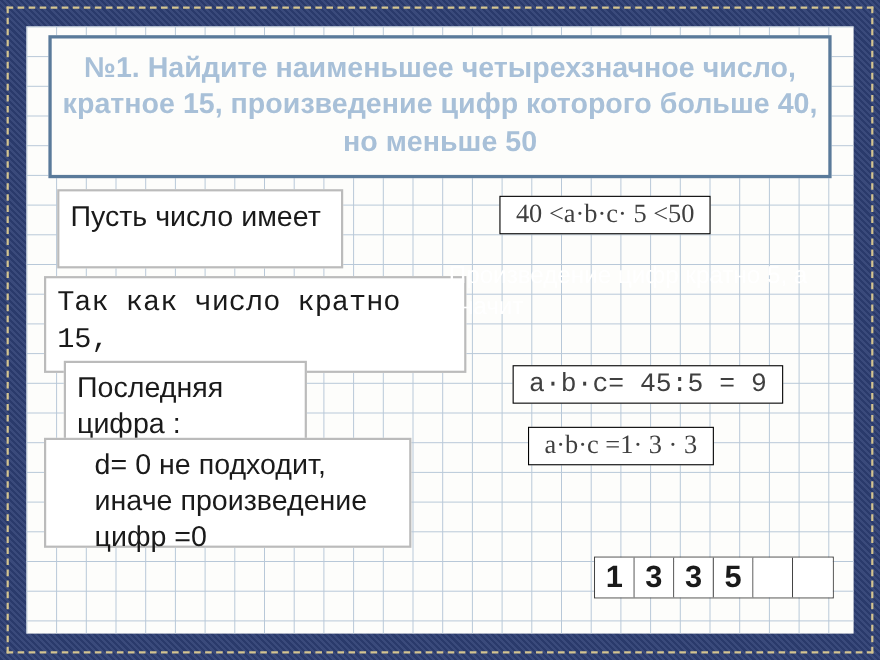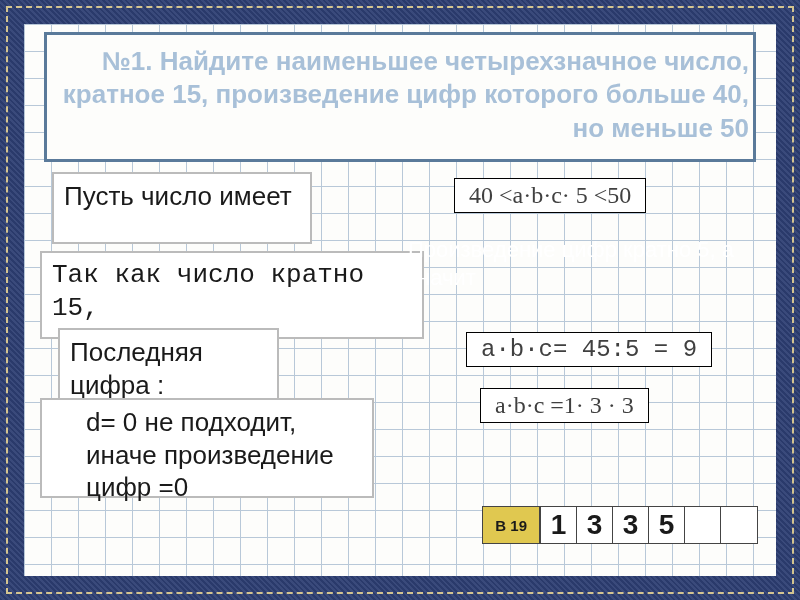--- a/index.html
+++ b/index.html
@@ -29,21 +29,21 @@
       linear-gradient(#b8c8d8 1px, transparent 1px),
       linear-gradient(90deg, #b8c8d8 1px, transparent 1px);
     background-size: 27px 27px;
   }
   .title-box {
     position: absolute;
     left: 44px; top: 32px; width: 712px;
     border: 3px solid #5a7a9a;
     background: #fdfdfb;
     padding: 10px 4px 14px;
-    text-align: right;
+    text-align: center;
   }
   .title-text {
     color: #a8c0d8;
     font-size: 26px;
     font-weight: bold;
     line-height: 1.28;
   }
   .box {
     position: absolute;
     background: #fff;
@@ -135,23 +135,20 @@
   <span>d= 0  не подходит, иначе произведение цифр =0</span>
 </div>
 
 <div class="right-text">Произведение цифр кратно 5, а значит</div>
 
 <div class="formula f1">40 &lt;a·b·c· 5 &lt;50</div>
 <div class="formula f2">a·b·c= 45:5 = 9</div>
 <div class="formula f3">a·b·c =1· 3 · 3</div>
 
 <div class="nav-bar">
-  <div class="nav-tab">
-    <span>В 19</span>
-  </div>
   <div class="nav-table">
     <div class="nav-cell">1</div>
     <div class="nav-cell">3</div>
     <div class="nav-cell">3</div>
     <div class="nav-cell">5</div>
     <div class="nav-cell"></div>
     <div class="nav-cell"></div>
   </div>
 </div>
 

